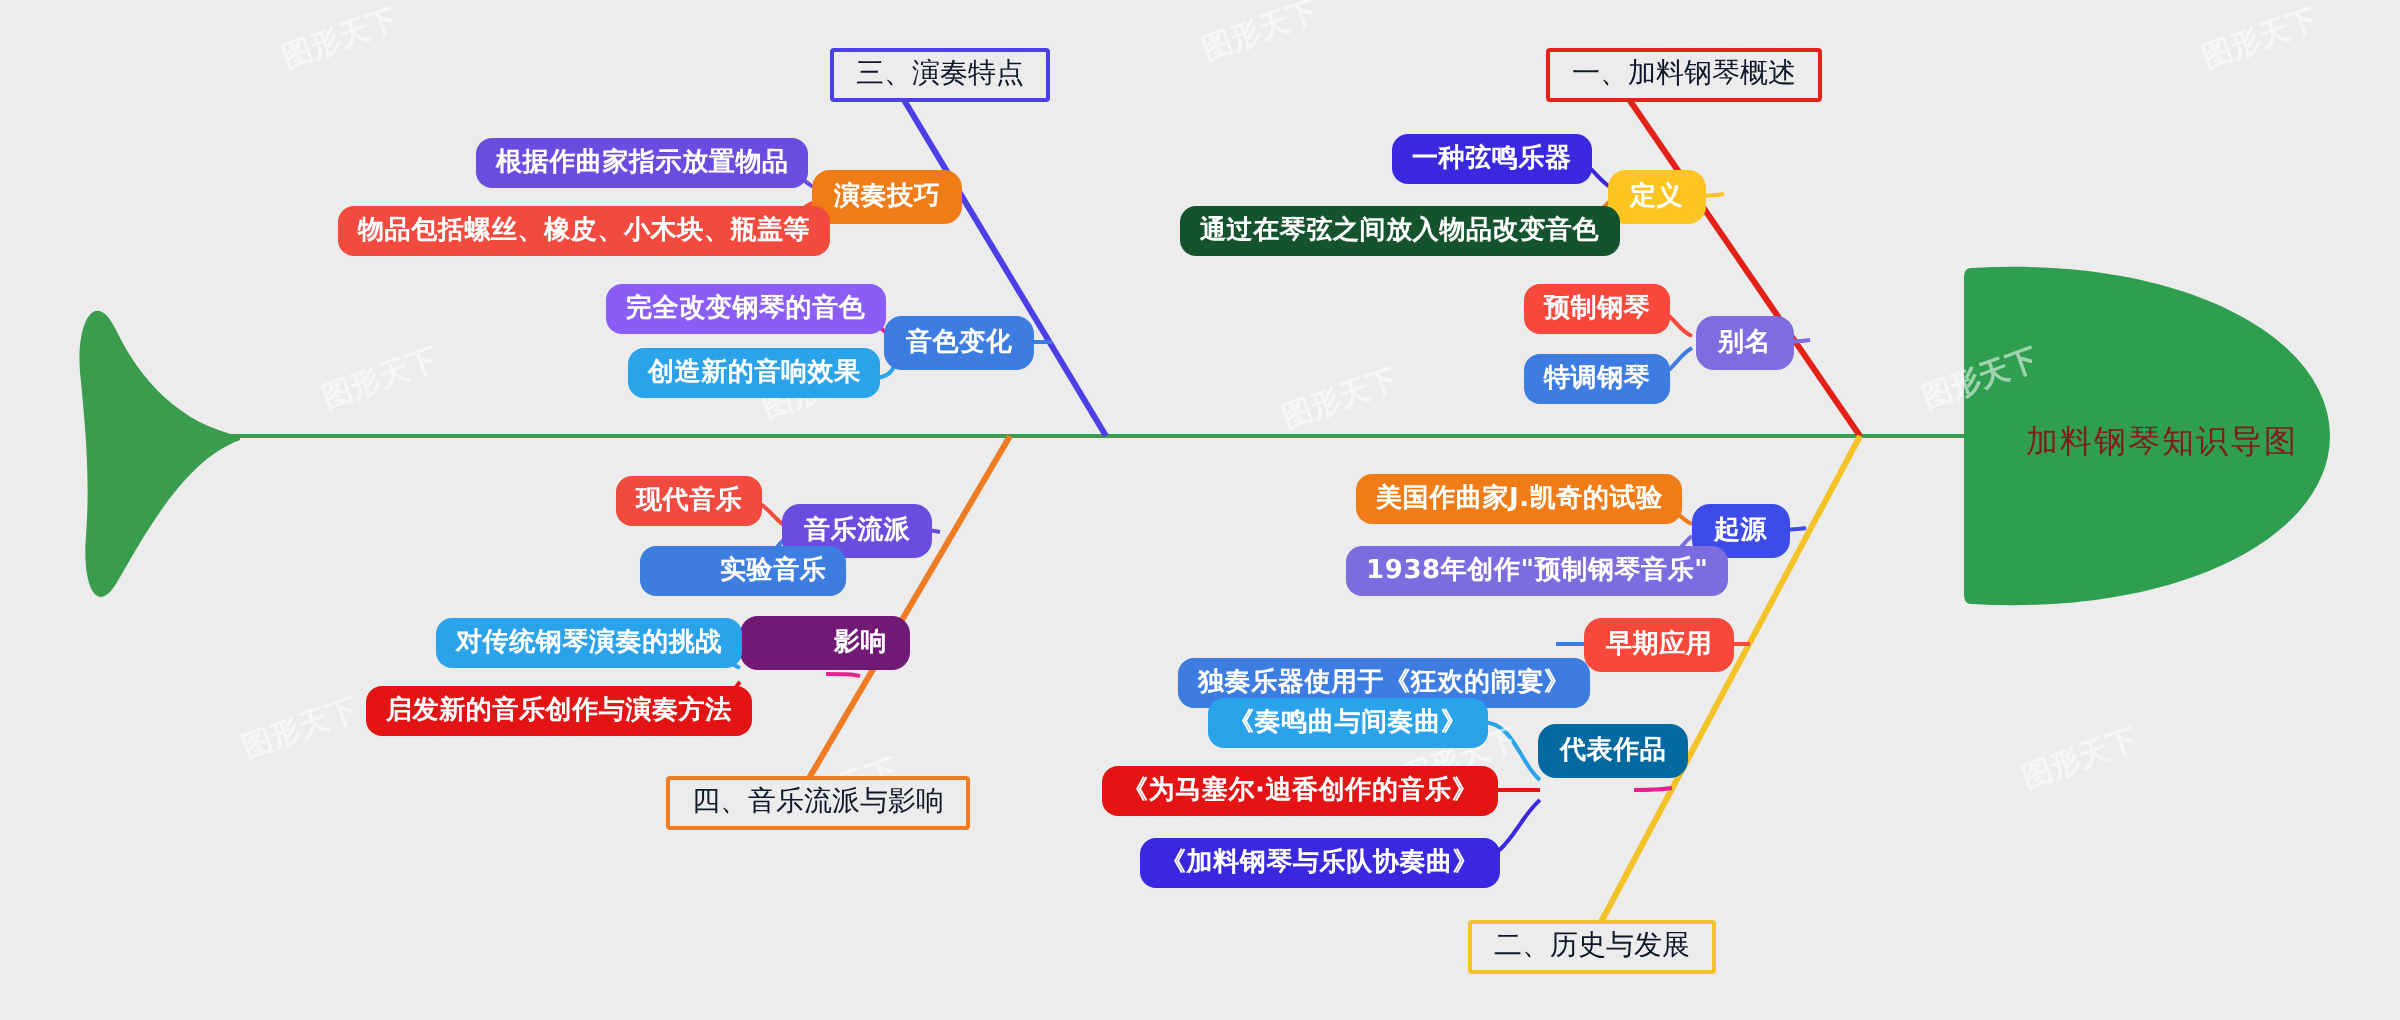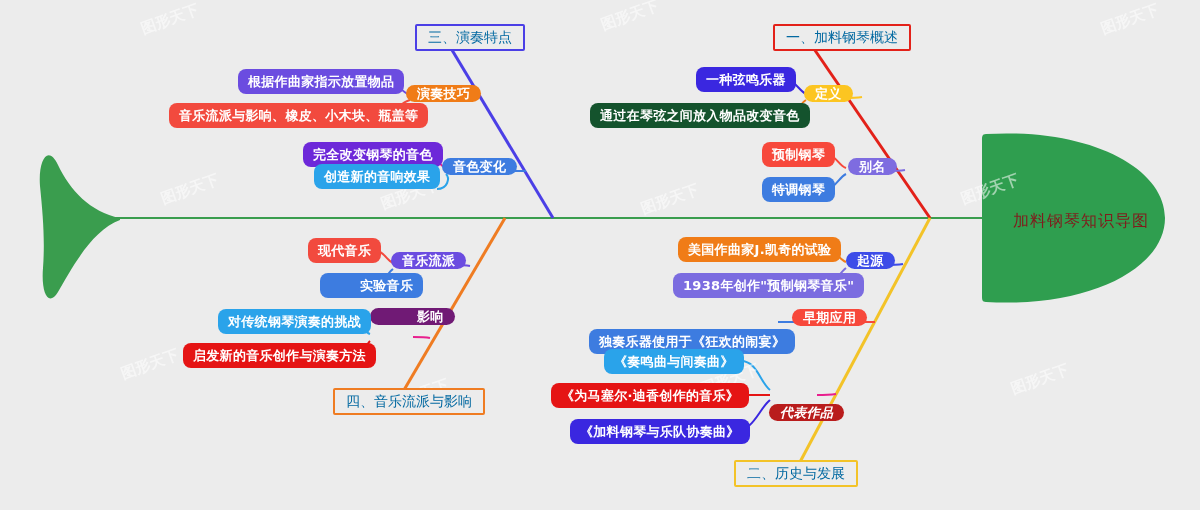--- a/index.html
+++ b/index.html
@@ -19,28 +19,28 @@
     color:#fff;
     font-weight:bold;
     border-radius:9px;
     display:flex;align-items:center;justify-content:center;
     white-space:nowrap;
     box-sizing:border-box;
     letter-spacing:0.3px;
     line-height:1;
   }
   .leaf{font-size:13px;padding:0 10px;height:25px;border-radius:8px;}
-  .cat{font-size:13px;padding:0 11px;height:17px;border-radius:9px;}
+  .cat{font-size:13px;padding:0 11px;height:27px;border-radius:9px;}
 
   
   .btitle{
     position:absolute;
     background:#ececec;
     border:2px solid #000;
-    color:#0369a1;
+    color:#0f172a;
     font-size:14px;
     padding:4px 11px 5px;
     border-radius:2px;
     white-space:nowrap;
     line-height:1;
   }
   .head-label{
     position:absolute;
     color:#7f1d1d;font-size:16px;white-space:nowrap;
     letter-spacing:1px;
@@ -120,25 +120,25 @@
 
   <div class="head-label" style="left:1013px;top:211px;">加料钢琴知识导图</div>
 
   <div class="btitle" style="left:415px;top:24px;border-color:#4b3fe6;">三、演奏特点</div>
   <div class="btitle" style="left:773px;top:24px;border-color:#e32119;">一、加料钢琴概述</div>
   <div class="btitle" style="left:333px;top:388px;border-color:#ef7c22;">四、音乐流派与影响</div>
   <div class="btitle" style="left:734px;top:460px;border-color:#f3c328;">二、历史与发展</div>
 
   <div class="node cat" style="left:406px;top:85px;background:#f07c17;">演奏技巧</div>
   <div class="node leaf" style="left:238px;top:69px;background:#6b4ce0;">根据作曲家指示放置物品</div>
-  <div class="node leaf" style="left:169px;top:103px;background:#f24a3e;">音乐流派与影响、橡皮、小木块、瓶盖等</div>
+  <div class="node leaf" style="left:169px;top:103px;background:#f24a3e;">物品包括螺丝、橡皮、小木块、瓶盖等</div>
 
   <div class="node cat" style="left:442px;top:158px;background:#3d7ce0;">音色变化</div>
-  <div class="node leaf" style="left:303px;top:142px;background:#6d28d9;">完全改变钢琴的音色</div>
-  <div class="node leaf" style="left:314px;top:164px;background:#2aa3ea;text-align:right;">创造新的音响效果</div>
+  <div class="node leaf" style="left:303px;top:142px;background:#8b5cf6;">完全改变钢琴的音色</div>
+  <div class="node leaf" style="left:314px;top:174px;background:#2aa3ea;text-align:right;">创造新的音响效果</div>
 
   <div class="node cat" style="left:804px;top:85px;background:#fcc521;">定义</div>
   <div class="node leaf" style="left:696px;top:67px;background:#3a27e0;">一种弦鸣乐器</div>
   <div class="node leaf" style="left:590px;top:103px;background:#14532d;">通过在琴弦之间放入物品改变音色</div>
 
   <div class="node cat" style="left:848px;top:158px;background:#7e6ce0;">别名</div>
   <div class="node leaf" style="left:762px;top:142px;background:#f7483b;">预制钢琴</div>
   <div class="node leaf" style="left:762px;top:177px;background:#3d7ce0;">特调钢琴</div>
 
   <div class="node cat" style="left:391px;top:252px;background:#6b4ce0;">音乐流派</div>
@@ -149,18 +149,18 @@
   <div class="node leaf" style="left:218px;top:309px;background:#2aa3ea;">对传统钢琴演奏的挑战</div>
   <div class="node leaf" style="left:183px;top:343px;background:#e51414;">启发新的音乐创作与演奏方法</div>
 
   <div class="node cat" style="left:846px;top:252px;background:#3d4ce8;">起源</div>
   <div class="node leaf" style="left:678px;top:237px;background:#f07c17;">美国作曲家J.凯奇的试验</div>
   <div class="node leaf" style="left:673px;top:273px;background:#7b6ce0;">1938年创作"预制钢琴音乐"</div>
 
   <div class="node cat" style="left:792px;top:309px;background:#f7483b;">早期应用</div>
   <div class="node leaf" style="left:589px;top:310px;background:#3d7ce0;margin-top:19px;">独奏乐器使用于《狂欢的闹宴》</div>
 
-  <div class="node cat" style="left:769px;top:404px;background:#b91c1c;font-style:italic;">代表作品</div>
+  <div class="node cat" style="left:769px;top:362px;background:#0369a1;">代表作品</div>
   <div class="node leaf" style="left:604px;top:349px;background:#2aa3ea;">《奏鸣曲与间奏曲》</div>
   <div class="node leaf" style="left:551px;top:383px;background:#e51414;">《为马塞尔·迪香创作的音乐》</div>
   <div class="node leaf" style="left:570px;top:419px;background:#3a27e0;">《加料钢琴与乐队协奏曲》</div>
 
 </div>
 
 </body></html>

